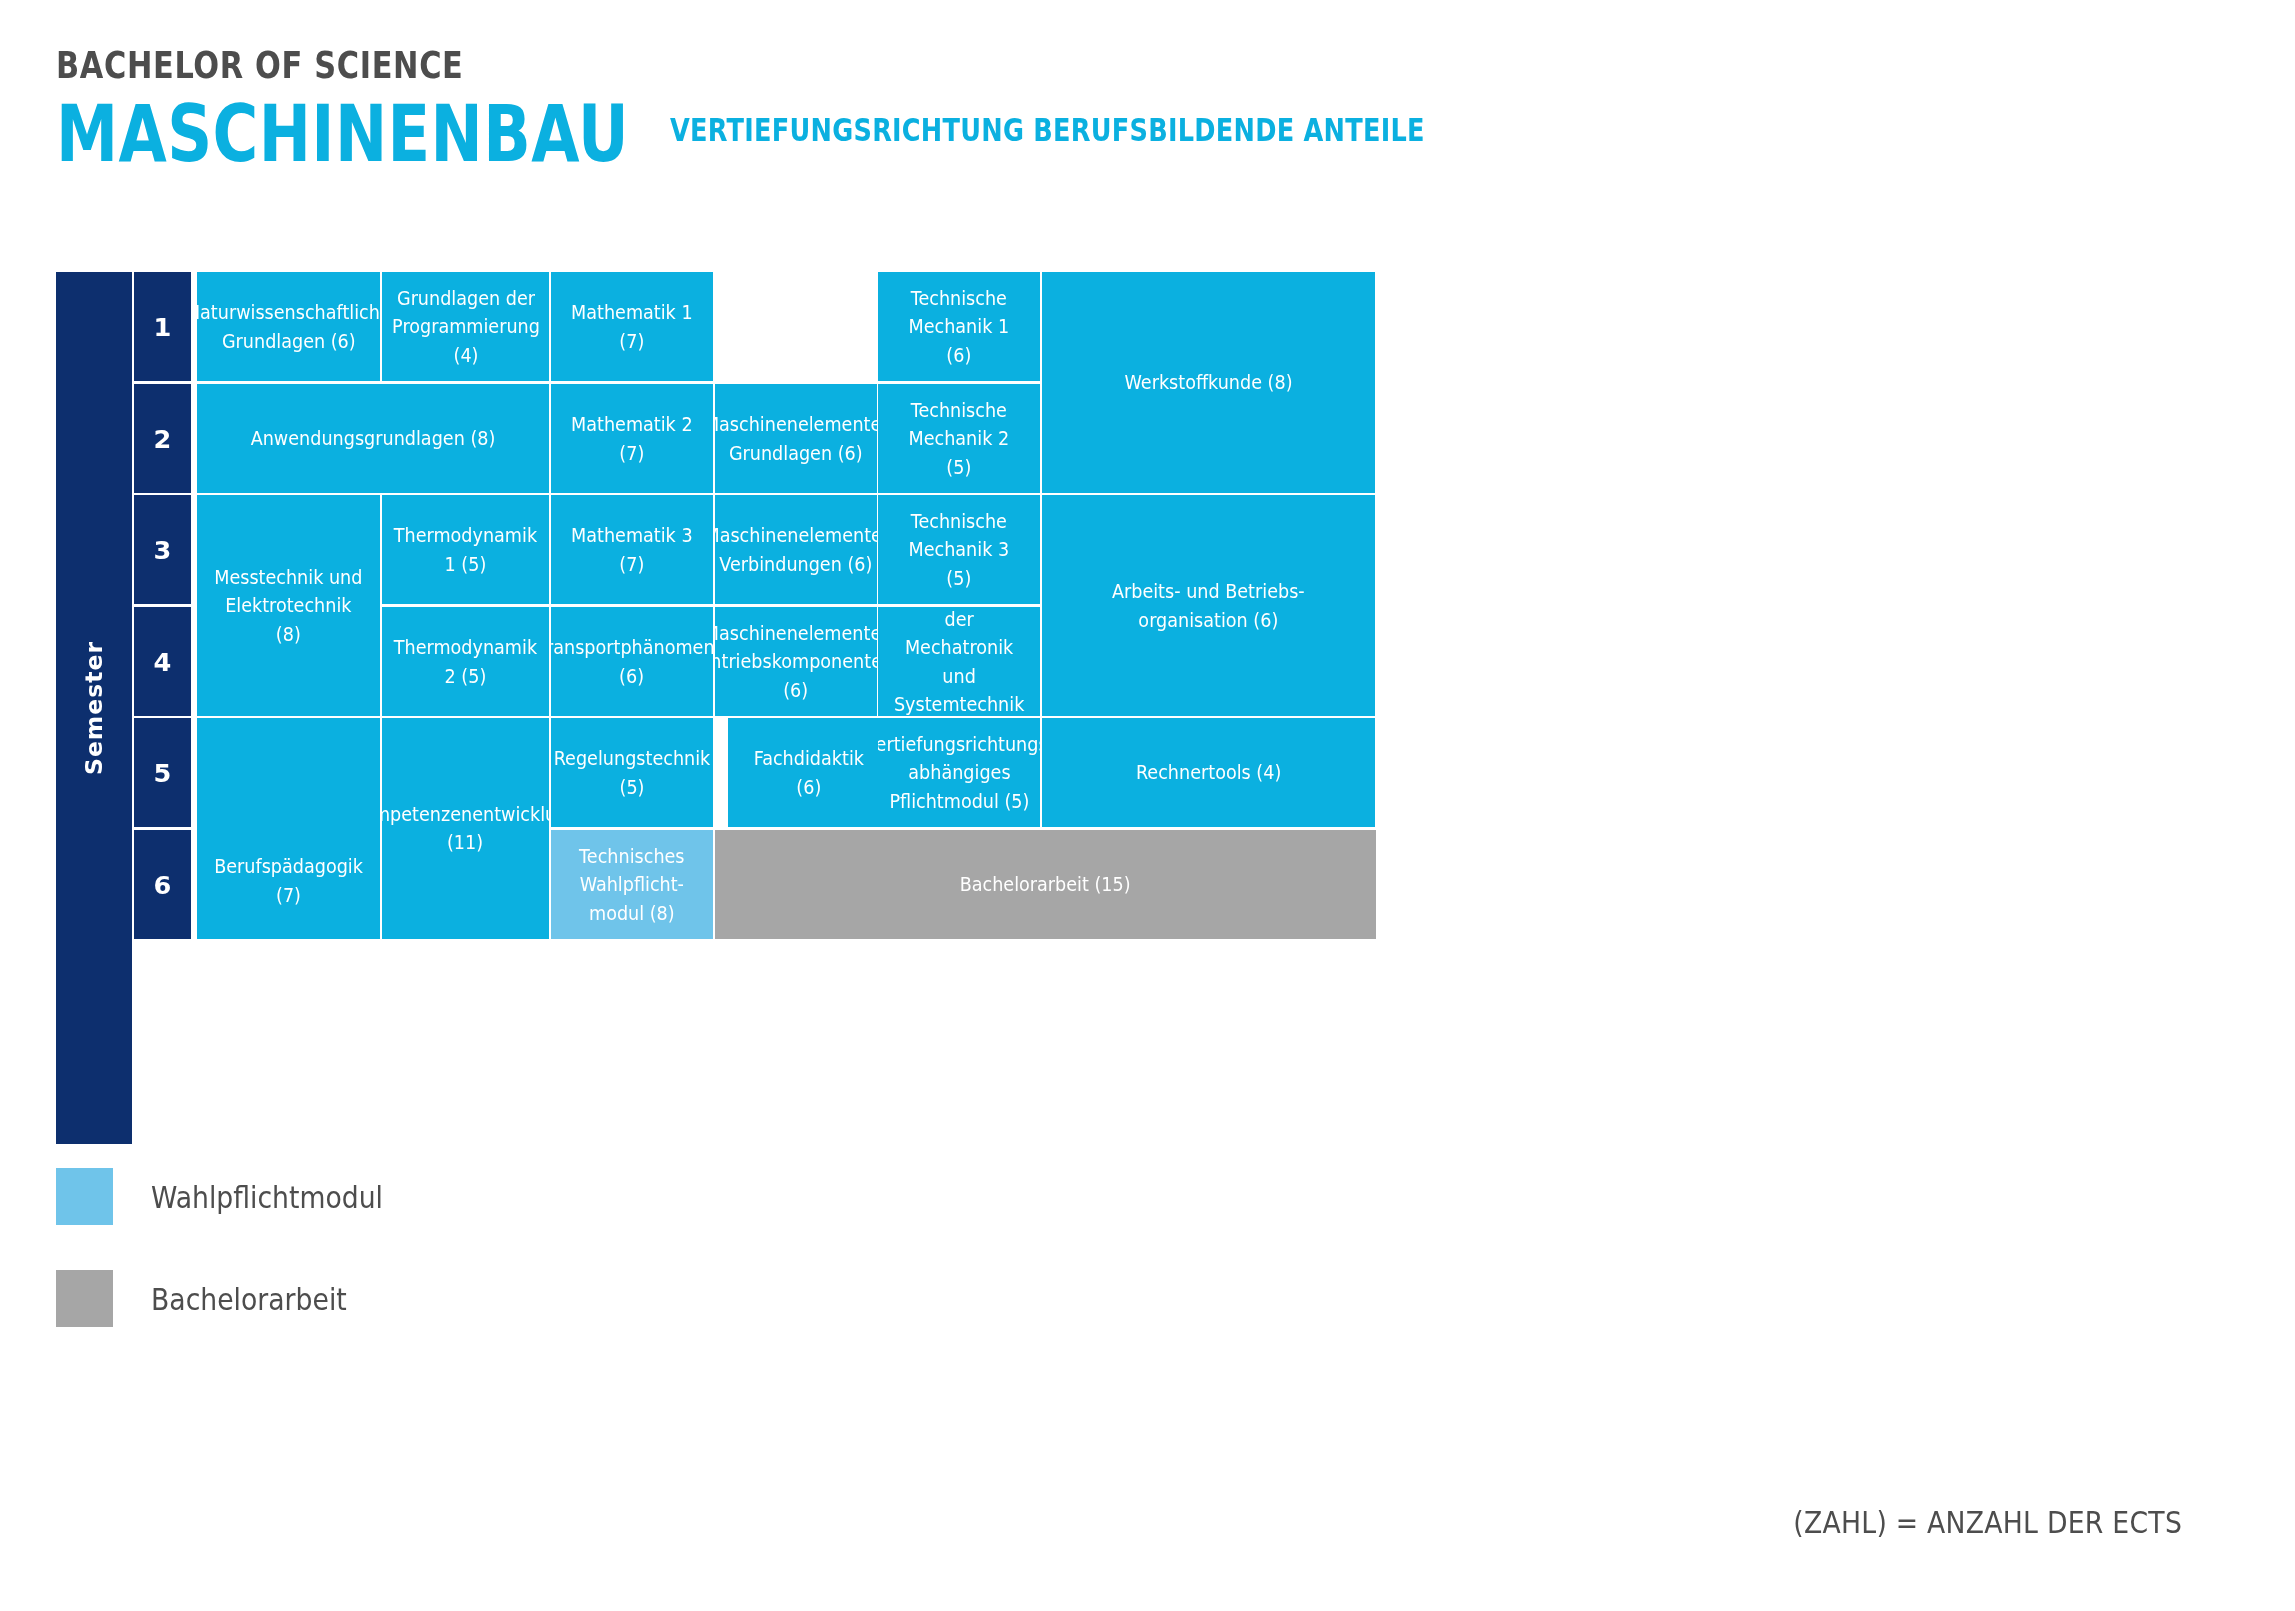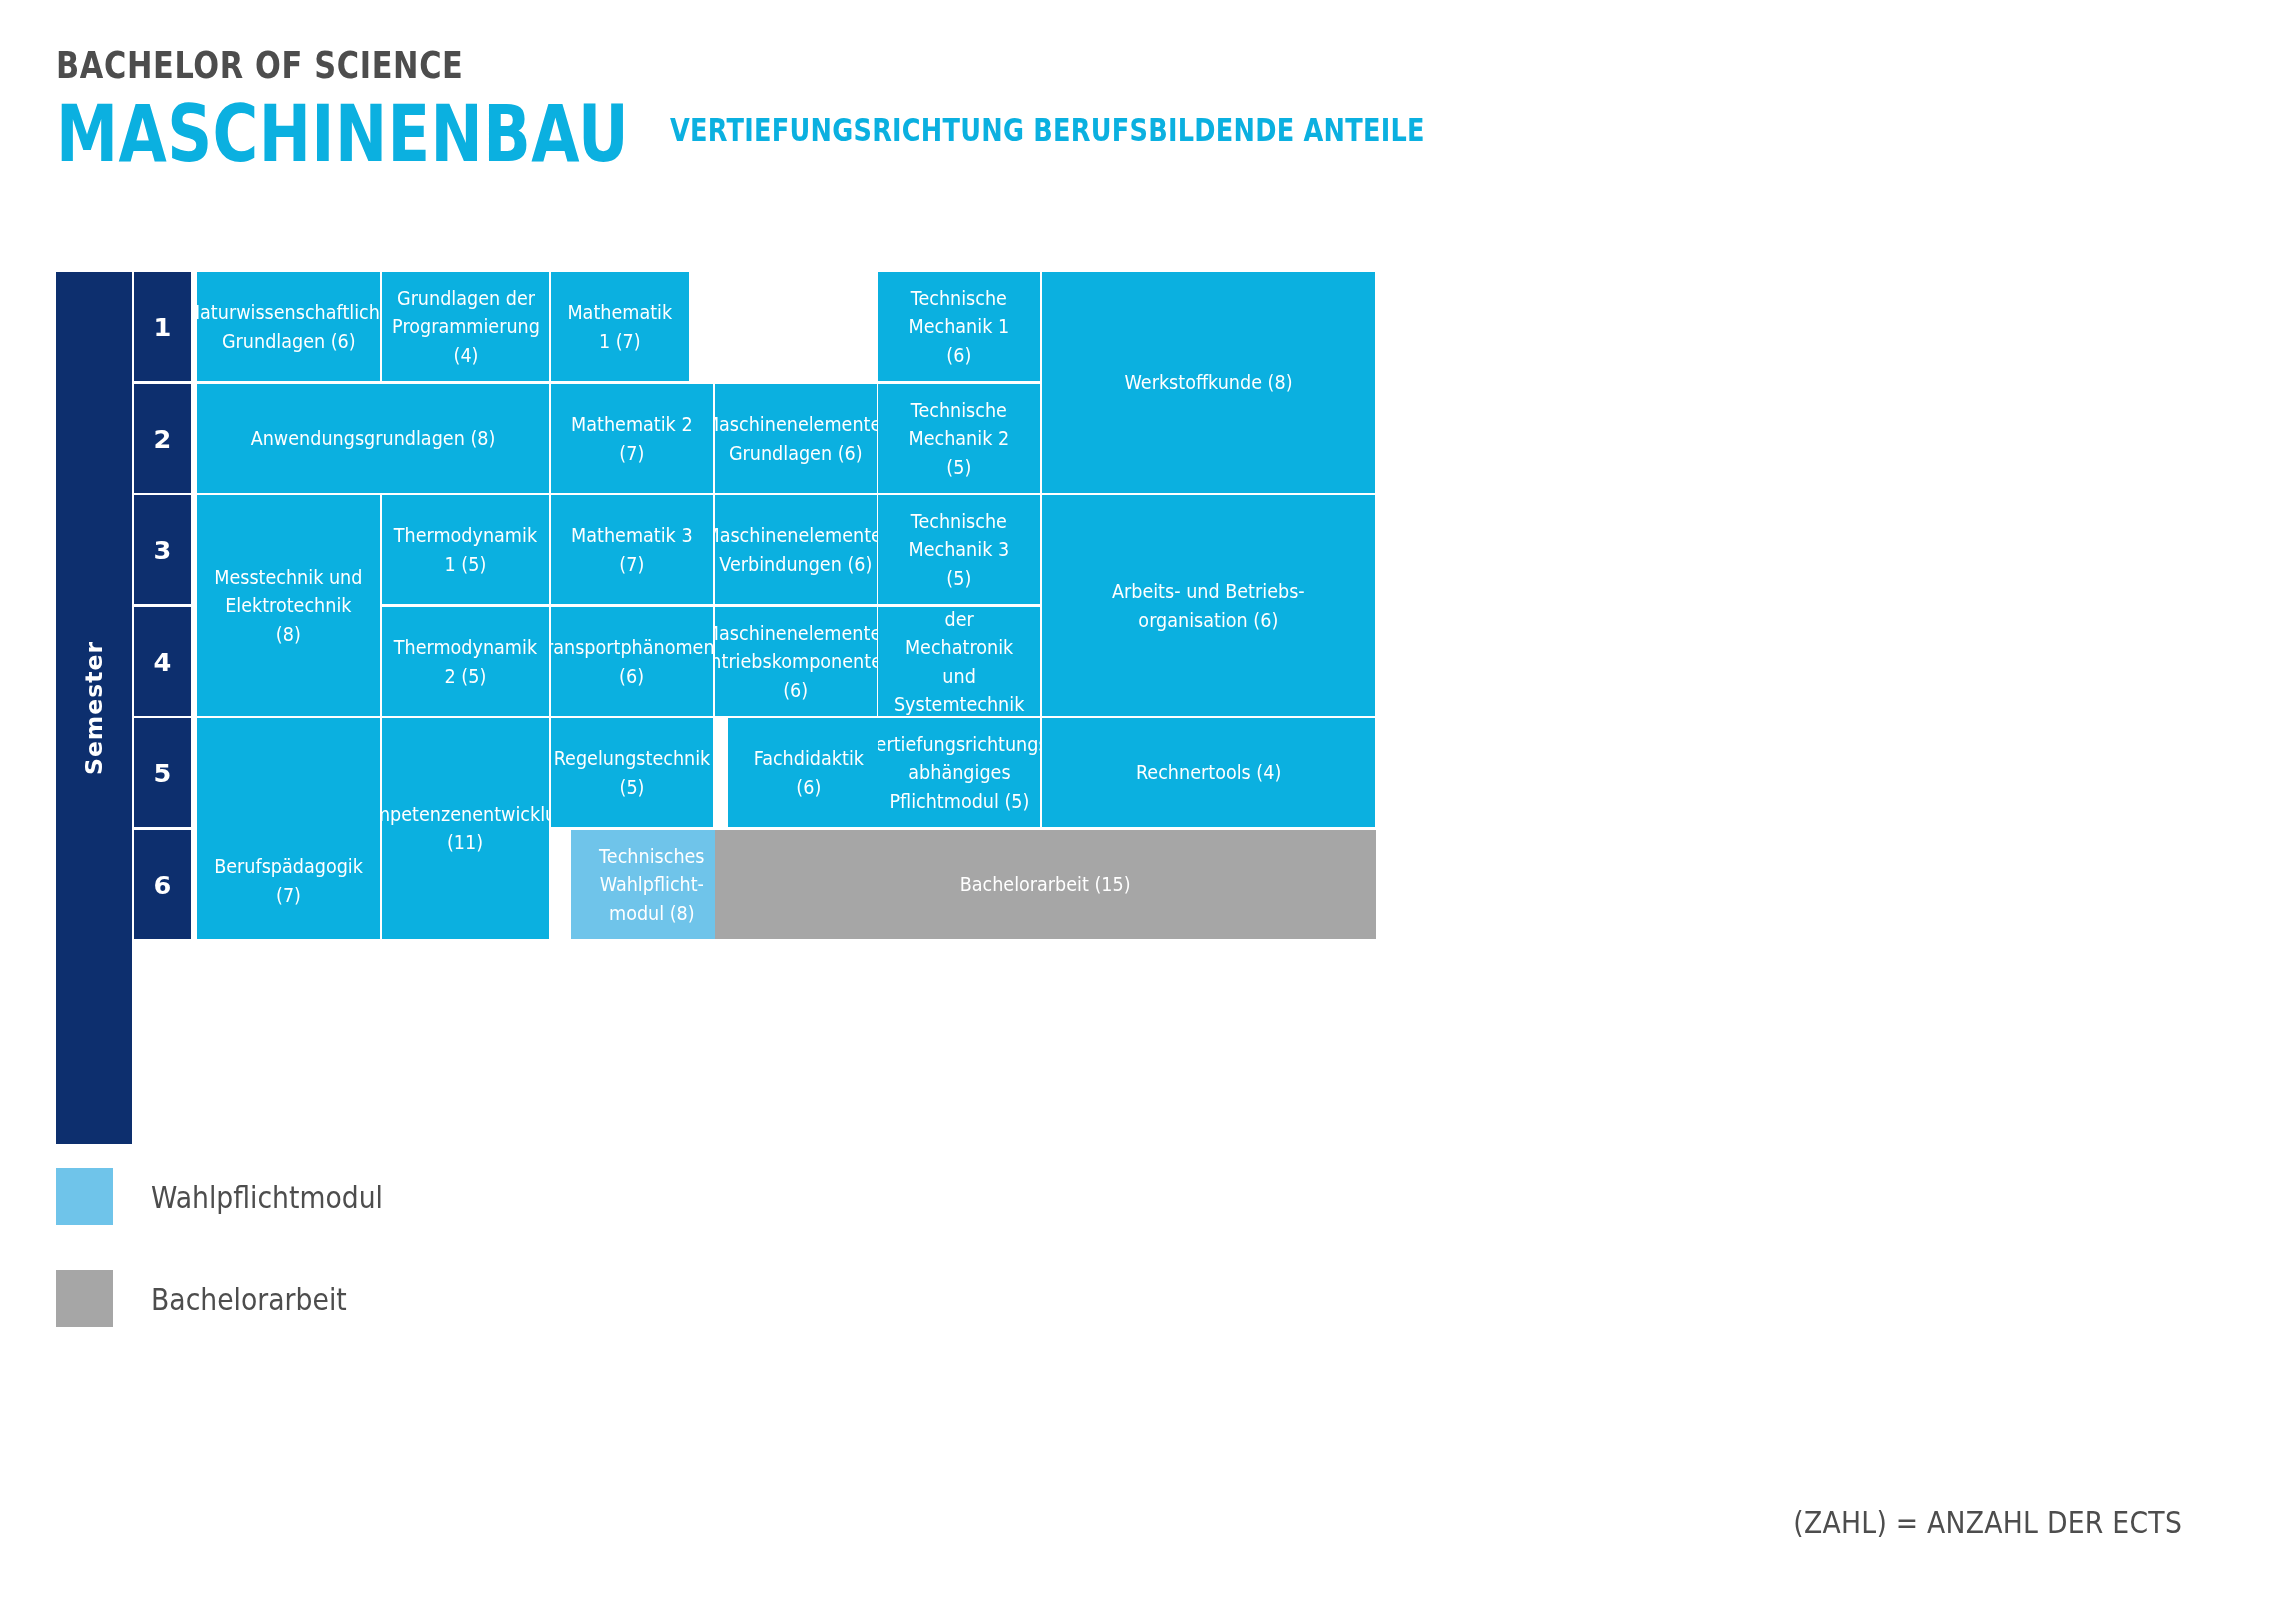--- a/index.html
+++ b/index.html
@@ -203,21 +203,21 @@
     </div>
 
   <div class="cell c-pflicht" style="left:141px;top:0px;width:183px;height:109px;">
     <span class="txt">Naturwissenschaftliche Grundlagen (6)</span>
     </div>
 
   <div class="cell c-pflicht" style="left:326px;top:0px;width:167px;height:109px;">
     <span class="txt">Grundlagen der Programmierung (4)</span>
     </div>
 
-  <div class="cell c-pflicht" style="left:495px;top:0px;width:138px;height:109px;">
+  <div class="cell c-pflicht" style="left:495px;top:0px;width:162px;height:109px;">
     <span class="txt">Mathematik 1 (7)</span>
     </div>
 
 
   <div class="cell c-pflicht" style="left:822px;top:0px;width:162px;height:109px;">
     <span class="txt">Technische Mechanik 1 (6)</span>
     </div>
 
   <div class="cell c-pflicht" style="left:986px;top:0px;width:333px;height:221px;">
     <span class="txt">Werkstoffkunde (8)</span>
@@ -296,21 +296,21 @@
     </div>
 
   <div class="cell c-pflicht" style="left:822px;top:446px;width:162px;height:109px;">
     <span class="txt">Vertiefungsrichtungs-abhängiges Pflichtmodul (5)</span>
     </div>
 
   <div class="cell c-pflicht" style="left:986px;top:446px;width:333px;height:109px;">
     <span class="txt">Rechnertools (4)</span>
     </div>
 
-  <div class="cell c-wahl" style="left:495px;top:558px;width:162px;height:109px;margin-left:20px;">
+  <div class="cell c-wahl" style="left:495px;top:558px;width:162px;height:109px;">
     <span class="txt">Technisches Wahlpflicht-modul (8)</span>
     </div>
 
   <div class="cell c-bachelor" style="left:659px;top:558px;width:661px;height:109px;">
     <span class="txt">Bachelorarbeit (15)</span>
     </div>
 
 </div>
 
 <div class="legend">

